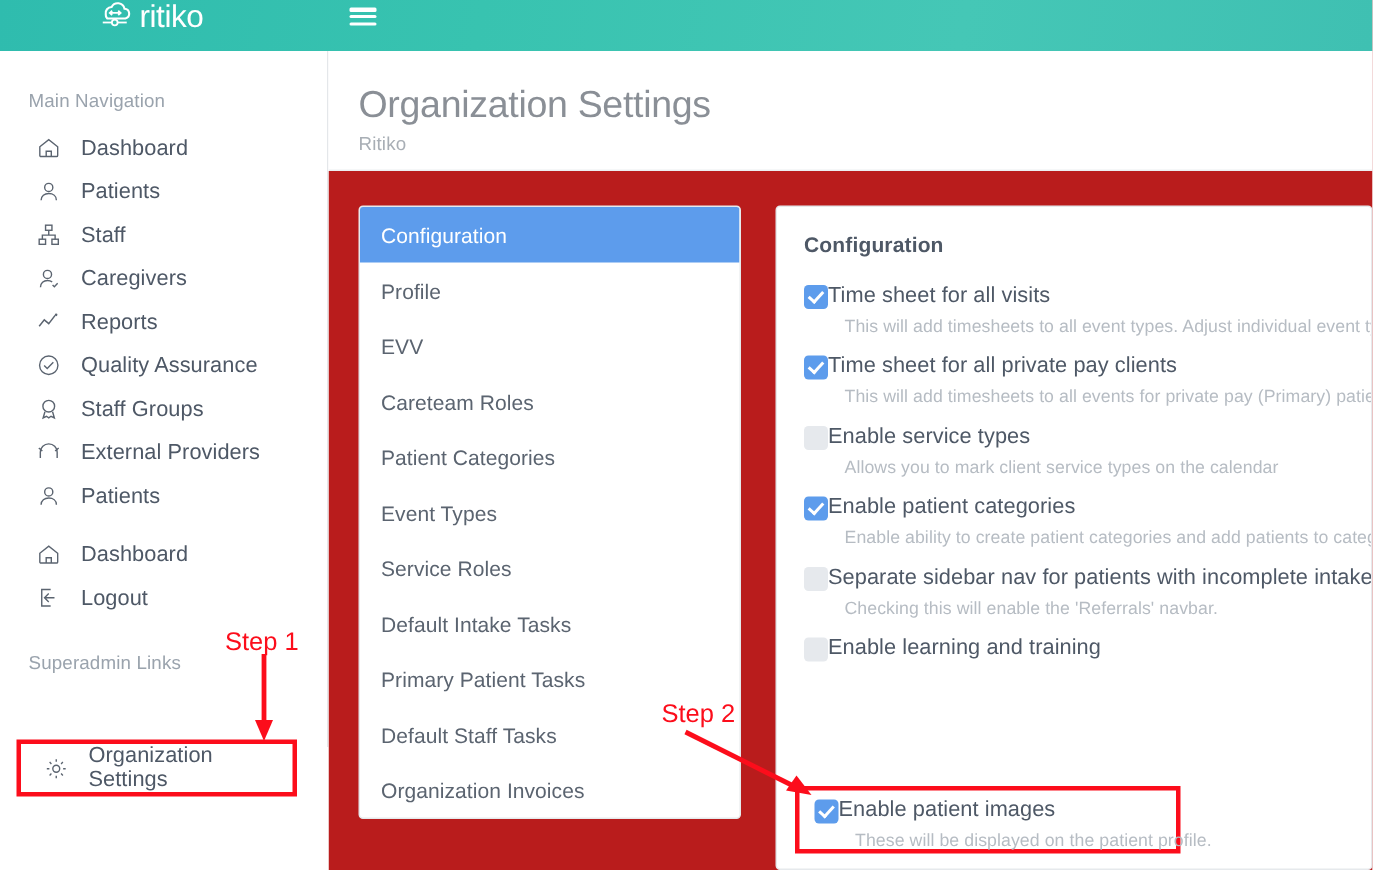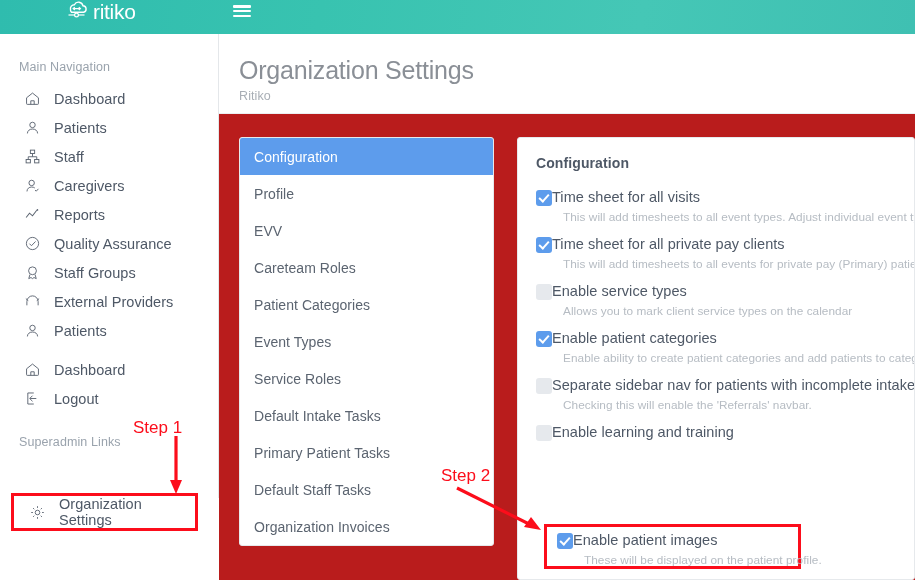--- a/index.html
+++ b/index.html
@@ -254,41 +254,41 @@
     color: #b6bcc3;
     margin-left: 27px;
     margin-top: 4px;
     white-space: nowrap;
     letter-spacing: 0.05px;
   }
 
   
   .hl-row {
     position: absolute;
-    left: 544px;
+    left: 530px;
     top: 524px;
     width: 257px;
     height: 45px;
     border: 3px solid #fc0d1b;
     background: #ffffff;
     z-index: 8;
     padding: 5px 0 0 10px;
   }
   .hl-row .opt-row { margin-bottom: 0; }
 
   
   .anno {
     position: absolute;
     color: #fc0d1b;
     font-size: 17px;
     font-family: "Liberation Sans", sans-serif;
     z-index: 30;
     white-space: nowrap;
   }
-  #step1-label { left: 133px; top: 418px; }
+  #step1-label { left: 150px; top: 418px; }
   #step2-label { left: 441px; top: 466px; }
   .anno-svg {
     position: absolute;
     z-index: 30;
     pointer-events: none;
   }
   #step1-arrow { left: 168px; top: 436px; }
   #step2-arrow { left: 455px; top: 486px; }
 </style>
 </head>

